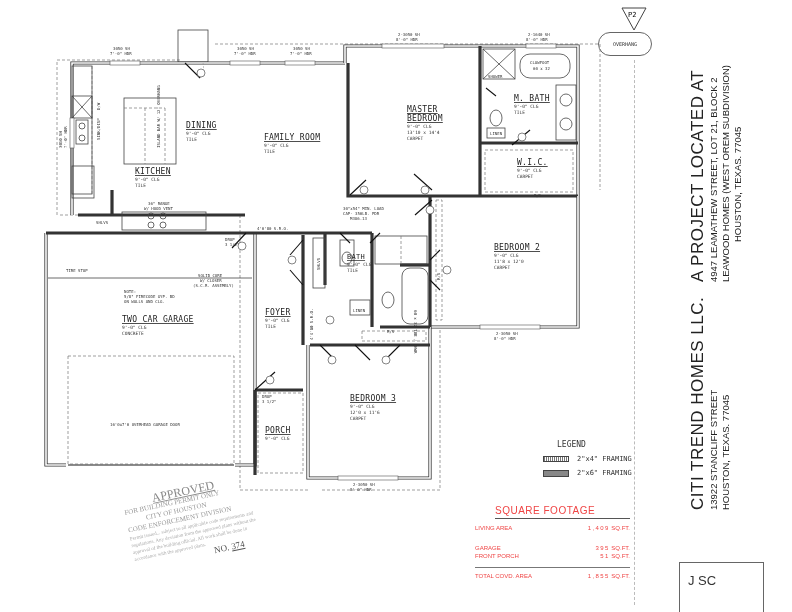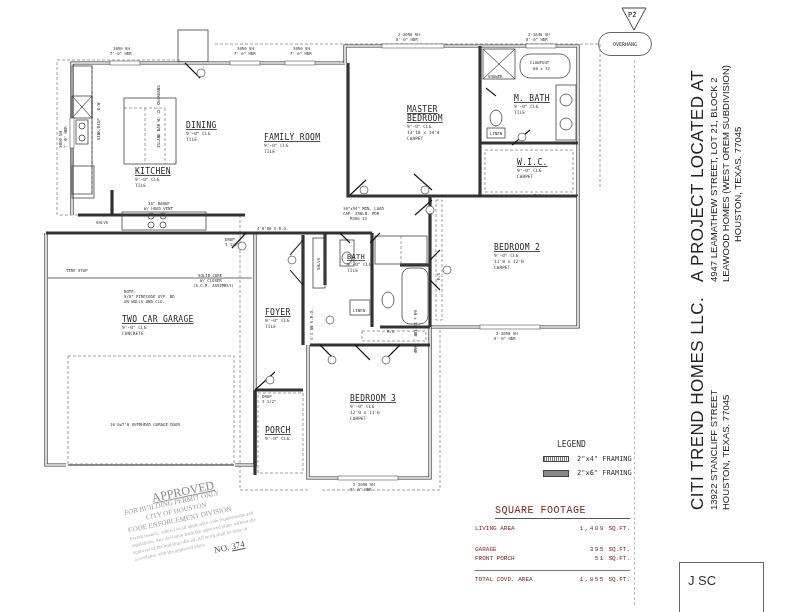--- a/index.html
+++ b/index.html
@@ -25,21 +25,21 @@
   .co{left:688px;top:510px;}
   .co .h{font-size:17px;letter-spacing:.5px;}
   .co .s{font-size:9.5px;line-height:12px;}
   .sidebar-line{position:absolute;left:634px;top:60px;height:545px;border-left:1px dashed #bbb;}
   .legend{position:absolute;left:545px;top:440px;font-family:"DejaVu Sans Mono",monospace;font-size:7px;color:#333;}
   .legend .t{font-size:8px;margin-left:0;padding-left:12px;}
   .legend .row{display:flex;align-items:center;gap:8px;margin-top:6px;margin-left:-2px;}
   .sw{width:24px;height:4px;border:1px solid #444;}
   .sw4{background:repeating-linear-gradient(90deg,#777 0 1px,#fff 1px 2px);}
   .sw6{background:#888;height:5px;}
-  .sqft{position:absolute;left:475px;top:505px;width:155px;font-family:Liberation Mono, monospace;color:#7f1d1d;}
+  .sqft{position:absolute;left:475px;top:505px;width:155px;font-family:Liberation Sans, sans-serif;color:#ef4444;}
   .sqft .t{font-size:10px;letter-spacing:.5px;margin-left:20px;border-bottom:1px solid #555;padding-bottom:2px;}
   .sqft .r{display:flex;justify-content:space-between;font-size:6px;margin-top:6px;}
   .sqft .r .v{letter-spacing:1.4px;}
   .sqft .gap{height:8px;}
   .sqft .total{border-top:1px solid #777;padding-top:5px;margin-top:8px;}
   .stamp{position:absolute;left:128px;top:486px;transform:rotate(-12deg);font-family:"Liberation Serif",serif;color:#999;font-size:7px;line-height:9px;}
   .stamp .a{font-size:12px;color:#888;text-decoration:underline;margin-left:30px;}
   .stamp .no{font-size:9px;color:#555;margin-left:80px;}
   .stamp .no span{text-decoration:underline;}
   .sheet{position:absolute;left:679px;top:562px;width:83px;height:50px;border:1px solid #666;border-bottom:none;}

